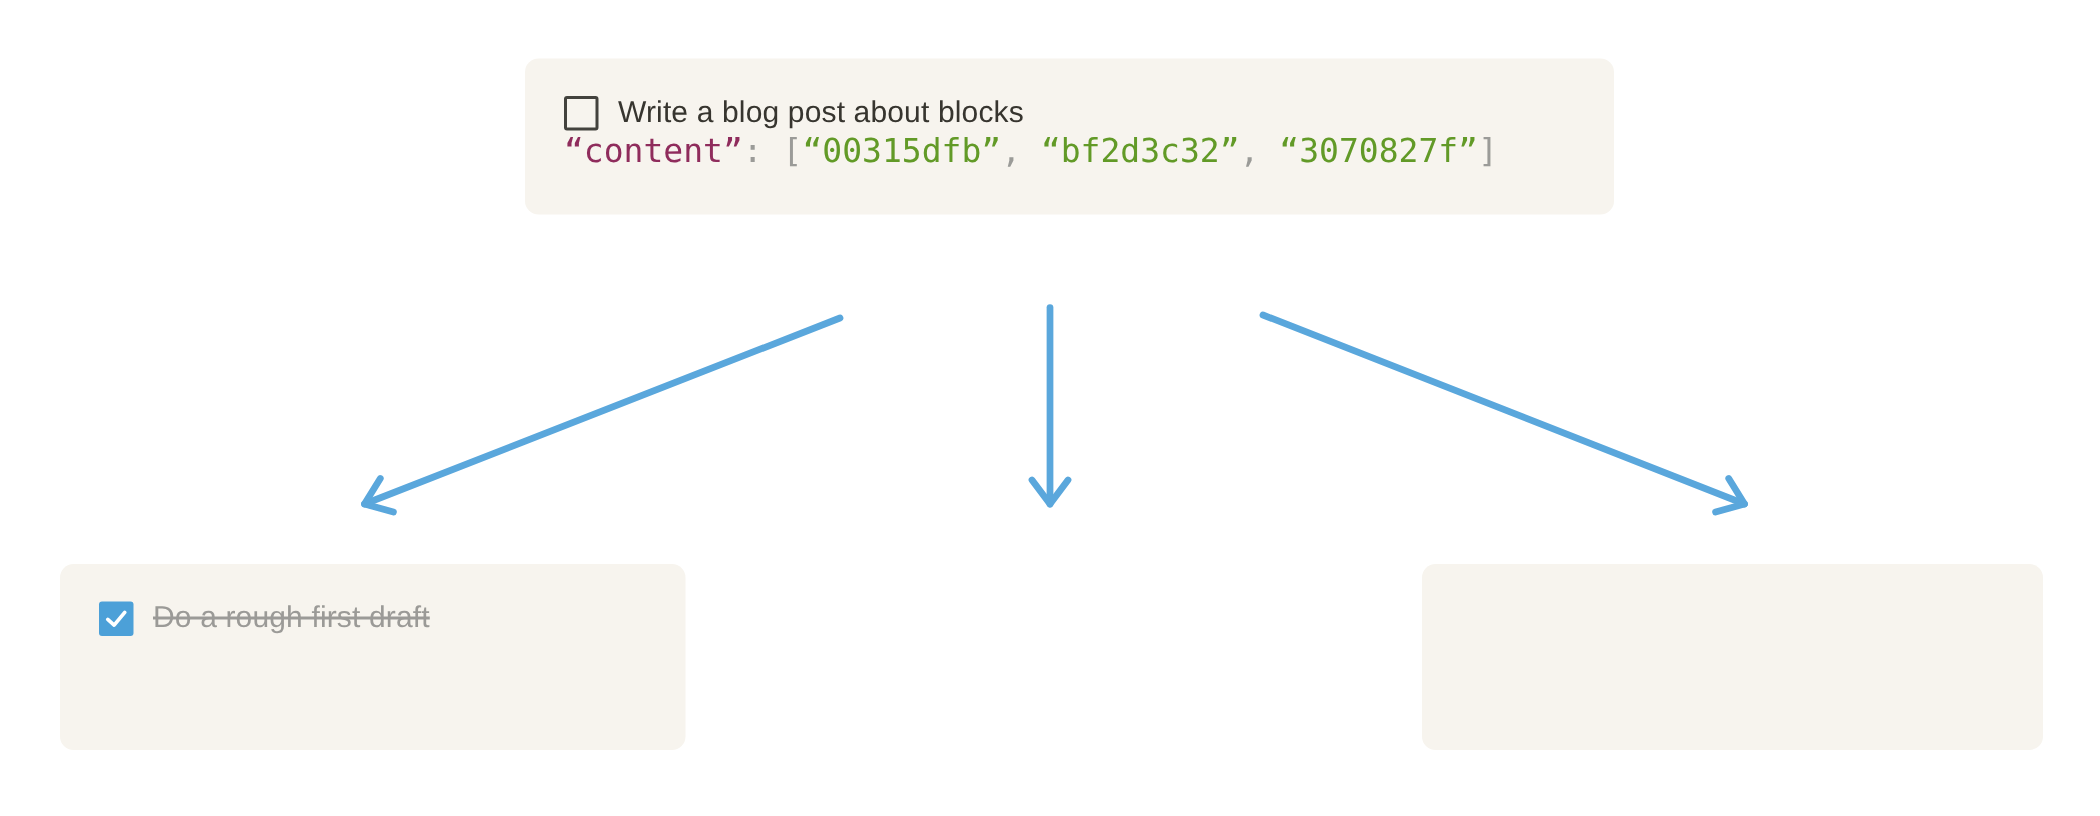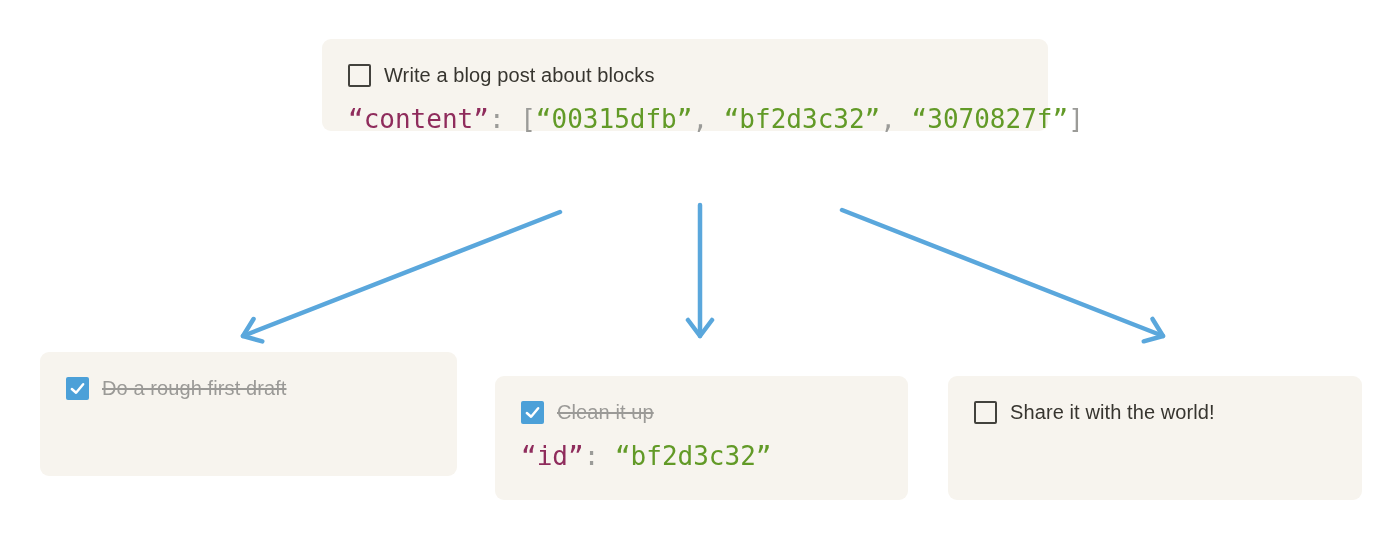--- a/index.html
+++ b/index.html
@@ -1,32 +1,32 @@
 <!DOCTYPE html>
 <html style="--card-bg: #f7f4ee; --arrow: #5aa7dc; --checkbox-blue: #4ca0d8; --text: #37352f; --text-done: #9b9a97; --code-key: #8f2c5c; --code-punct: #9b9b98; --code-string: #629a27;"><head>
 <meta charset="utf-8">
 <style>
   * { margin: 0; padding: 0; box-sizing: border-box; }
   html, body { width: 1400px; height: 544px; background: #ffffff; font-family: "Liberation Sans", sans-serif; }
   .stage { position: relative; width: 1400px; height: 544px; overflow: hidden; }
 
   .card { position: absolute; background: var(--card-bg, #f7f4ee); border-radius: 9px; padding: 25px 26px; }
-  .card-parent  { left: 322px; top: 39px;  width: 726px; height: 92px; }
-  .card-child-1 { left: 40px;  top: 352px; width: 417px; height: 124px; }
+  .card-parent  { left: 350px; top: 39px;  width: 726px; height: 104px; }
+  .card-child-1 { left: 40px;  top: 376px; width: 417px; height: 124px; }
   .card-child-2 { left: 495px; top: 376px; width: 413px; height: 124px; }
   .card-child-3 { left: 948px; top: 376px; width: 414px; height: 124px; }
 
   .todo { display: flex; align-items: center; gap: 13px; font-size: 20px; line-height: 23px; color: var(--text, #37352f); letter-spacing: 0.1px; }
   .checkbox { position: relative; width: 23px; height: 23px; flex: 0 0 auto; border: 2px solid #43423d; border-radius: 2px; background: transparent; display: inline-flex; align-items: center; justify-content: center; cursor: pointer; }
   .checkbox svg { display: none; }
   .checkbox.checked { border: none; background: var(--checkbox-blue, #4ca0d8); }
   .checkbox.checked svg { display: block; }
   .todo.done .todo-label { color: var(--text-done, #9b9a97); text-decoration: line-through; text-decoration-thickness: 2px; }
 
-  .code { margin-top: 18px; font-family: "DejaVu Sans Mono", monospace; font-size: 26px; line-height: 29px; white-space: pre; }
+  .code { font-family: "DejaVu Sans Mono", monospace; font-size: 22px; line-height: 29px; white-space: pre; }
   .code .k { color: var(--code-key, #8f2c5c); }
   .code .p { color: var(--code-punct, #9b9b98); }
   .code .s { color: var(--code-string, #629a27); }
 
   .arrows { position: absolute; left: 0; top: 0; width: 1400px; height: 544px; pointer-events: none; }
   .arrow { stroke: var(--arrow, #5aa7dc); stroke-width: 4.5; stroke-linecap: round; fill: none; }
   #ah path { stroke: var(--arrow, #5aa7dc); stroke-width: 4.5; fill: none; stroke-linecap: round; stroke-linejoin: round; }
 </style>
 </head>
 <body>
@@ -58,34 +58,17 @@
     <div class="todo done">
       <span class="checkbox checked">
         <svg width="17" height="17" viewBox="0 0 18 18">
             <polyline points="3,9.5 7.5,13.5 15,4.5" stroke="#ffffff" stroke-width="2.6" fill="none" stroke-linecap="round" stroke-linejoin="round"></polyline>
           </svg>
       </span>
       <span class="todo-label">Do a rough first draft</span>
     </div>
   </div>
 
-  <div class="card card-child-2">
-    <div class="todo done">
-      <span class="checkbox checked">
-        <svg width="17" height="17" viewBox="0 0 18 18">
-            <polyline points="3,9.5 7.5,13.5 15,4.5" stroke="#ffffff" stroke-width="2.6" fill="none" stroke-linecap="round" stroke-linejoin="round"></polyline>
-          </svg>
-      </span>
-      <span class="todo-label">Clean it up</span>
-    </div>
-    <div class="code"><span class="k">“id”</span><span class="p">: </span><span class="s">“bf2d3c32”</span></div>
-  </div>
 
   <div class="card card-child-3">
-    <div class="todo">
-      <span class="checkbox">
-        
-      </span>
-      <span class="todo-label">Share it with the world!</span>
-    </div>
   </div>
 
 </div>
 
 </body></html>

